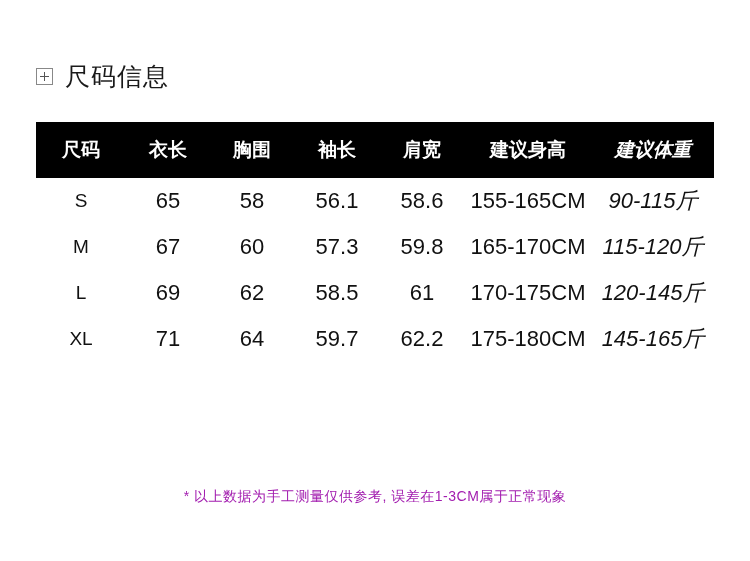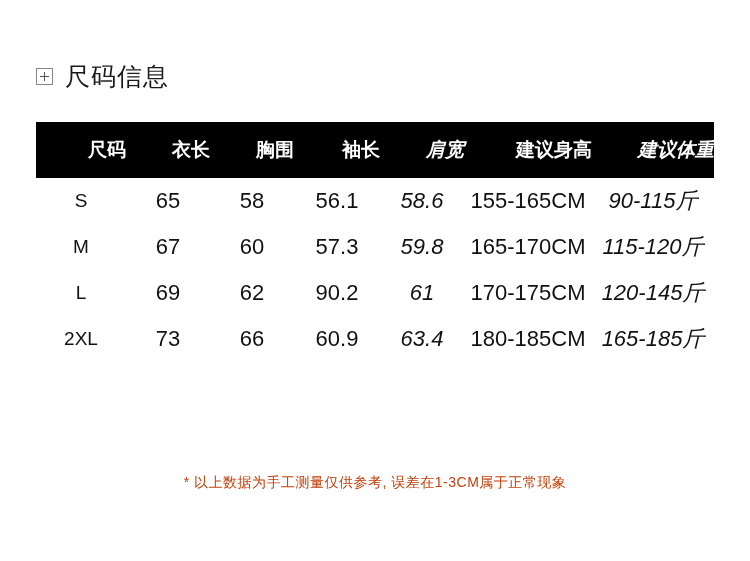--- a/index.html
+++ b/index.html
@@ -71,21 +71,21 @@
     border-collapse: collapse;
     width: 678px;
     table-layout: fixed;
   }
   table.size-table thead th {
     background: #000000;
     color: #ffffff;
     font-size: 19px;
     font-weight: 700;
     height: 56px;
-    text-align: right;
+    text-align: center;
     vertical-align: middle;
     border: none;
     padding: 0;
   }
   table.size-table tbody td {
     height: 46px;
     font-size: 22px;
     text-align: center;
     vertical-align: middle;
     color: #111111;
@@ -93,32 +93,32 @@
     padding: 0;
     font-weight: 400;
   }
   table.size-table tbody tr td:first-child {
     font-size: 19px;
   }
   .col-0 { width: 90px; }
   .col-1 { width: 84px; }
   .col-2 { width: 84px; }
   .col-3 { width: 86px; }
-  .col-4 { width: 84px; font-style: italic; }
+  .col-4 { width: 84px; }
   .col-5 { width: 128px; }
   .col-6 { width: 122px; font-style: italic; }
 
   .footnote {
     position: absolute;
     left: 0;
     right: 0;
-    top: 474px;
+    top: 488px;
     text-align: center;
     font-size: 14px;
-    color: #c2410c;
+    color: #a21caf;
     letter-spacing: 0.5px;
   }
 </style>
 </head>
 <body>
 
 <div class="page">
 
   <div class="title-row">
     <span class="plus-box"></span>
@@ -154,33 +154,33 @@
           <td class="col-2">60</td>
           <td class="col-3">57.3</td>
           <td class="col-4">59.8</td>
           <td class="col-5">165-170CM</td>
           <td class="col-6">115-120斤</td>
         </tr>
         <tr>
           <td class="col-0">L</td>
           <td class="col-1">69</td>
           <td class="col-2">62</td>
-          <td class="col-3">90.2</td>
+          <td class="col-3">58.5</td>
           <td class="col-4">61</td>
           <td class="col-5">170-175CM</td>
           <td class="col-6">120-145斤</td>
         </tr>
         <tr>
-          <td class="col-0">2XL</td>
-          <td class="col-1">73</td>
-          <td class="col-2">66</td>
-          <td class="col-3">60.9</td>
-          <td class="col-4">63.4</td>
-          <td class="col-5">180-185CM</td>
-          <td class="col-6">165-185斤</td>
+          <td class="col-0">XL</td>
+          <td class="col-1">71</td>
+          <td class="col-2">64</td>
+          <td class="col-3">59.7</td>
+          <td class="col-4">62.2</td>
+          <td class="col-5">175-180CM</td>
+          <td class="col-6">145-165斤</td>
         </tr>
       </tbody>
     </table>
   </div>
 
   <div class="footnote">* 以上数据为手工测量仅供参考, 误差在1-3CM属于正常现象</div>
 
 </div>
 
 </body></html>

